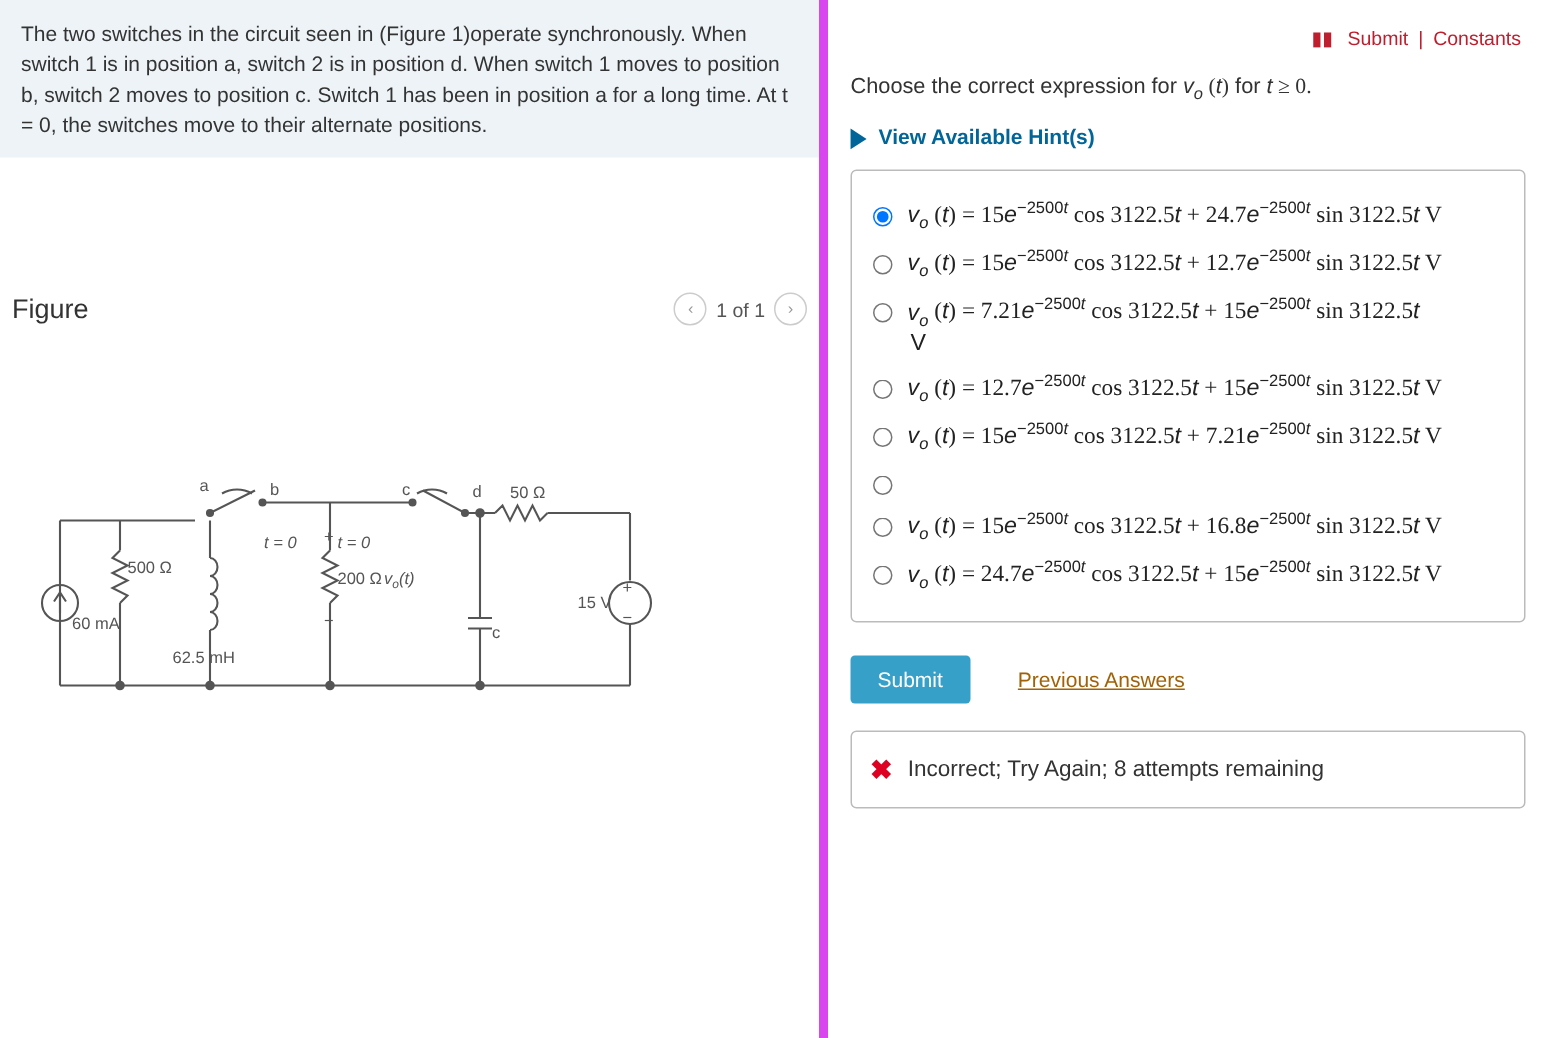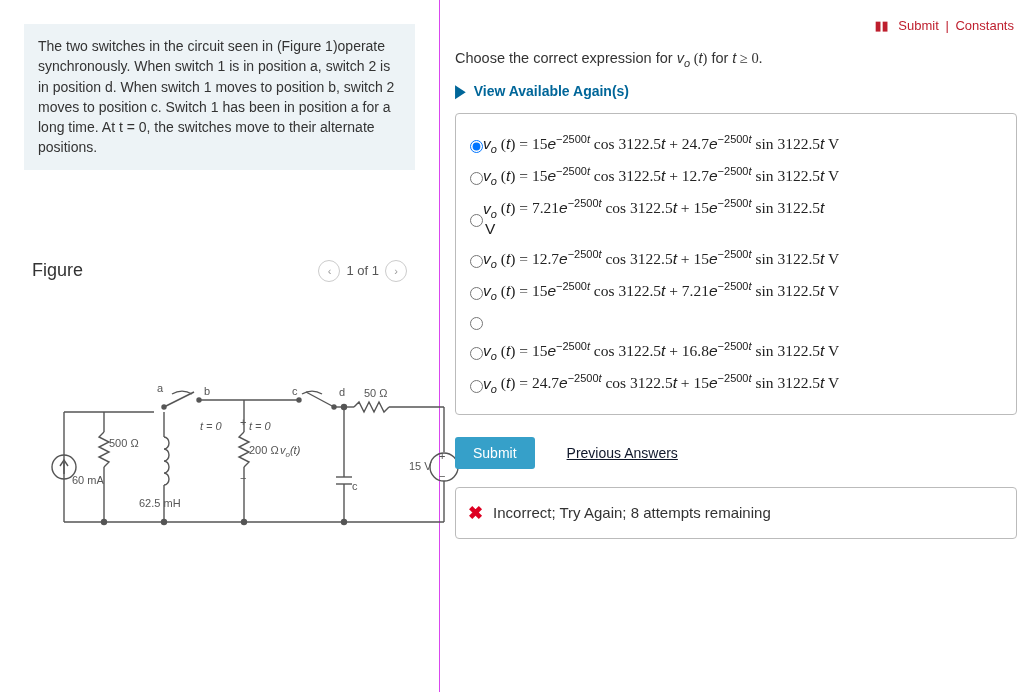--- a/index.html
+++ b/index.html
@@ -1,42 +1,42 @@
 <!DOCTYPE html>
 <html><head>
 <meta charset="utf-8">
 <style>
 *{box-sizing:border-box;margin:0;padding:0;font-family:Arial,Helvetica,sans-serif}
 body{background:#fff;width:1032px;height:692px;display:flex;position:relative}
-.left-panel{width:440px;padding:24px;border-right:1px solid #d946ef}
+.left-panel{width:552px;padding:0;border-right:6px solid #d946ef}
 .right-panel{flex:1;padding:10px 15px;position:relative}
 .problem-box{background:#edf3f6;padding:12px 14px;font-size:14px;line-height:1.45;color:#333}
 .figure-header{display:flex;align-items:center;justify-content:space-between;margin-top:90px;padding:0 8px}
 .figure-title{font-size:18px;color:#333}
 .pager{display:flex;align-items:center;gap:6px}
 .pager-btn{width:22px;height:22px;border:1px solid #ccc;border-radius:11px;background:#fff;display:flex;align-items:center;justify-content:center;color:#999;font-size:11px;cursor:pointer}
 .pager-txt{font-size:13px;color:#555}
 .figure-img{margin-top:100px;padding:0 20px}
 .top-links{position:absolute;top:18px;right:18px;font-size:13px}
 .top-links a{color:#be1e2d;text-decoration:none;cursor:pointer}
 .top-links .sep{color:#be1e2d;margin:0 3px}
 .top-links .flag{color:#be1e2d;margin-right:6px}
 .prompt{font-size:14.5px;color:#333;margin-top:40px;margin-bottom:14px}
 .hints{color:#006699;font-size:14px;cursor:pointer;margin-bottom:14px}
 .hints .tri{display:inline-block;transform:scaleY(1.3);margin-right:4px}
 .answer-box{border:1px solid #bbb;border-radius:4px;padding:14px 12px}
-.opt{display:flex;align-items:center;padding:5px 2px;font-size:15px}
+.opt{display:flex;align-items:flex-start;gap:10px;padding:5px 2px;font-size:15px}
 .opt input{margin-top:5px}
 .opt .eq{font-family:'Times New Roman',serif;font-size:15.5px;color:#222;white-space:nowrap}
 .opt .eq i{font-style:italic}
 .sup{font-size:11px;vertical-align:super}
 .sub{font-size:11px;vertical-align:sub}
 .actions{margin-top:22px;display:flex;align-items:center;gap:32px}
 .submit-btn{background:#36a0c9;color:#fff;border:none;padding:8px 18px;font-size:14px;border-radius:3px;cursor:pointer}
-.prev-ans{color:#0f172a;font-size:14px;text-decoration:underline;cursor:pointer}
+.prev-ans{color:#a16207;font-size:14px;text-decoration:underline;cursor:pointer}
 .feedback{border:1px solid #bbb;border-radius:4px;margin-top:18px;padding:14px 12px;display:flex;align-items:center;gap:10px}
 .feedback .x{color:#d02;font-weight:bold;font-size:18px}
 .feedback .msg{font-size:15px;font-weight:normal;color:#333}
 .circuit-svg{width:420px;height:160px}
 </style>
 </head>
 <body>
 
 <div class="left-panel">
   <div class="problem-box">
@@ -139,21 +139,21 @@
 
   <div class="prompt">
     <span>Choose the correct expression for </span>
     <span style="font-family:'Times New Roman',serif"><i>v<sub class="sub">o</sub></i> (<i>t</i>)</span>
     <span> for </span>
     <span style="font-family:'Times New Roman',serif"><i>t</i> ≥ 0.</span>
   </div>
 
   <div class="hints">
     <span class="tri">▶</span>
-    <b>View Available Again(s)</b>
+    <b>View Available Hint(s)</b>
   </div>
 
   <div class="answer-box" id="opts">
       <label class="opt">
         <input type="radio" name="ans" checked="" style="">
         <span class="eq"><i>v<span class="sub">o</span></i> (<i>t</i>) = 15<i>e</i><span class="sup">−2500<i>t</i></span> cos 3122.5<i>t</i> + 24.7<i>e</i><span class="sup">−2500<i>t</i></span> sin 3122.5<i>t</i> V</span>
       </label>
       <label class="opt">
         <input type="radio" name="ans" style="">
         <span class="eq"><i>v<span class="sub">o</span></i> (<i>t</i>) = 15<i>e</i><span class="sup">−2500<i>t</i></span> cos 3122.5<i>t</i> + 12.7<i>e</i><span class="sup">−2500<i>t</i></span> sin 3122.5<i>t</i> V</span>

